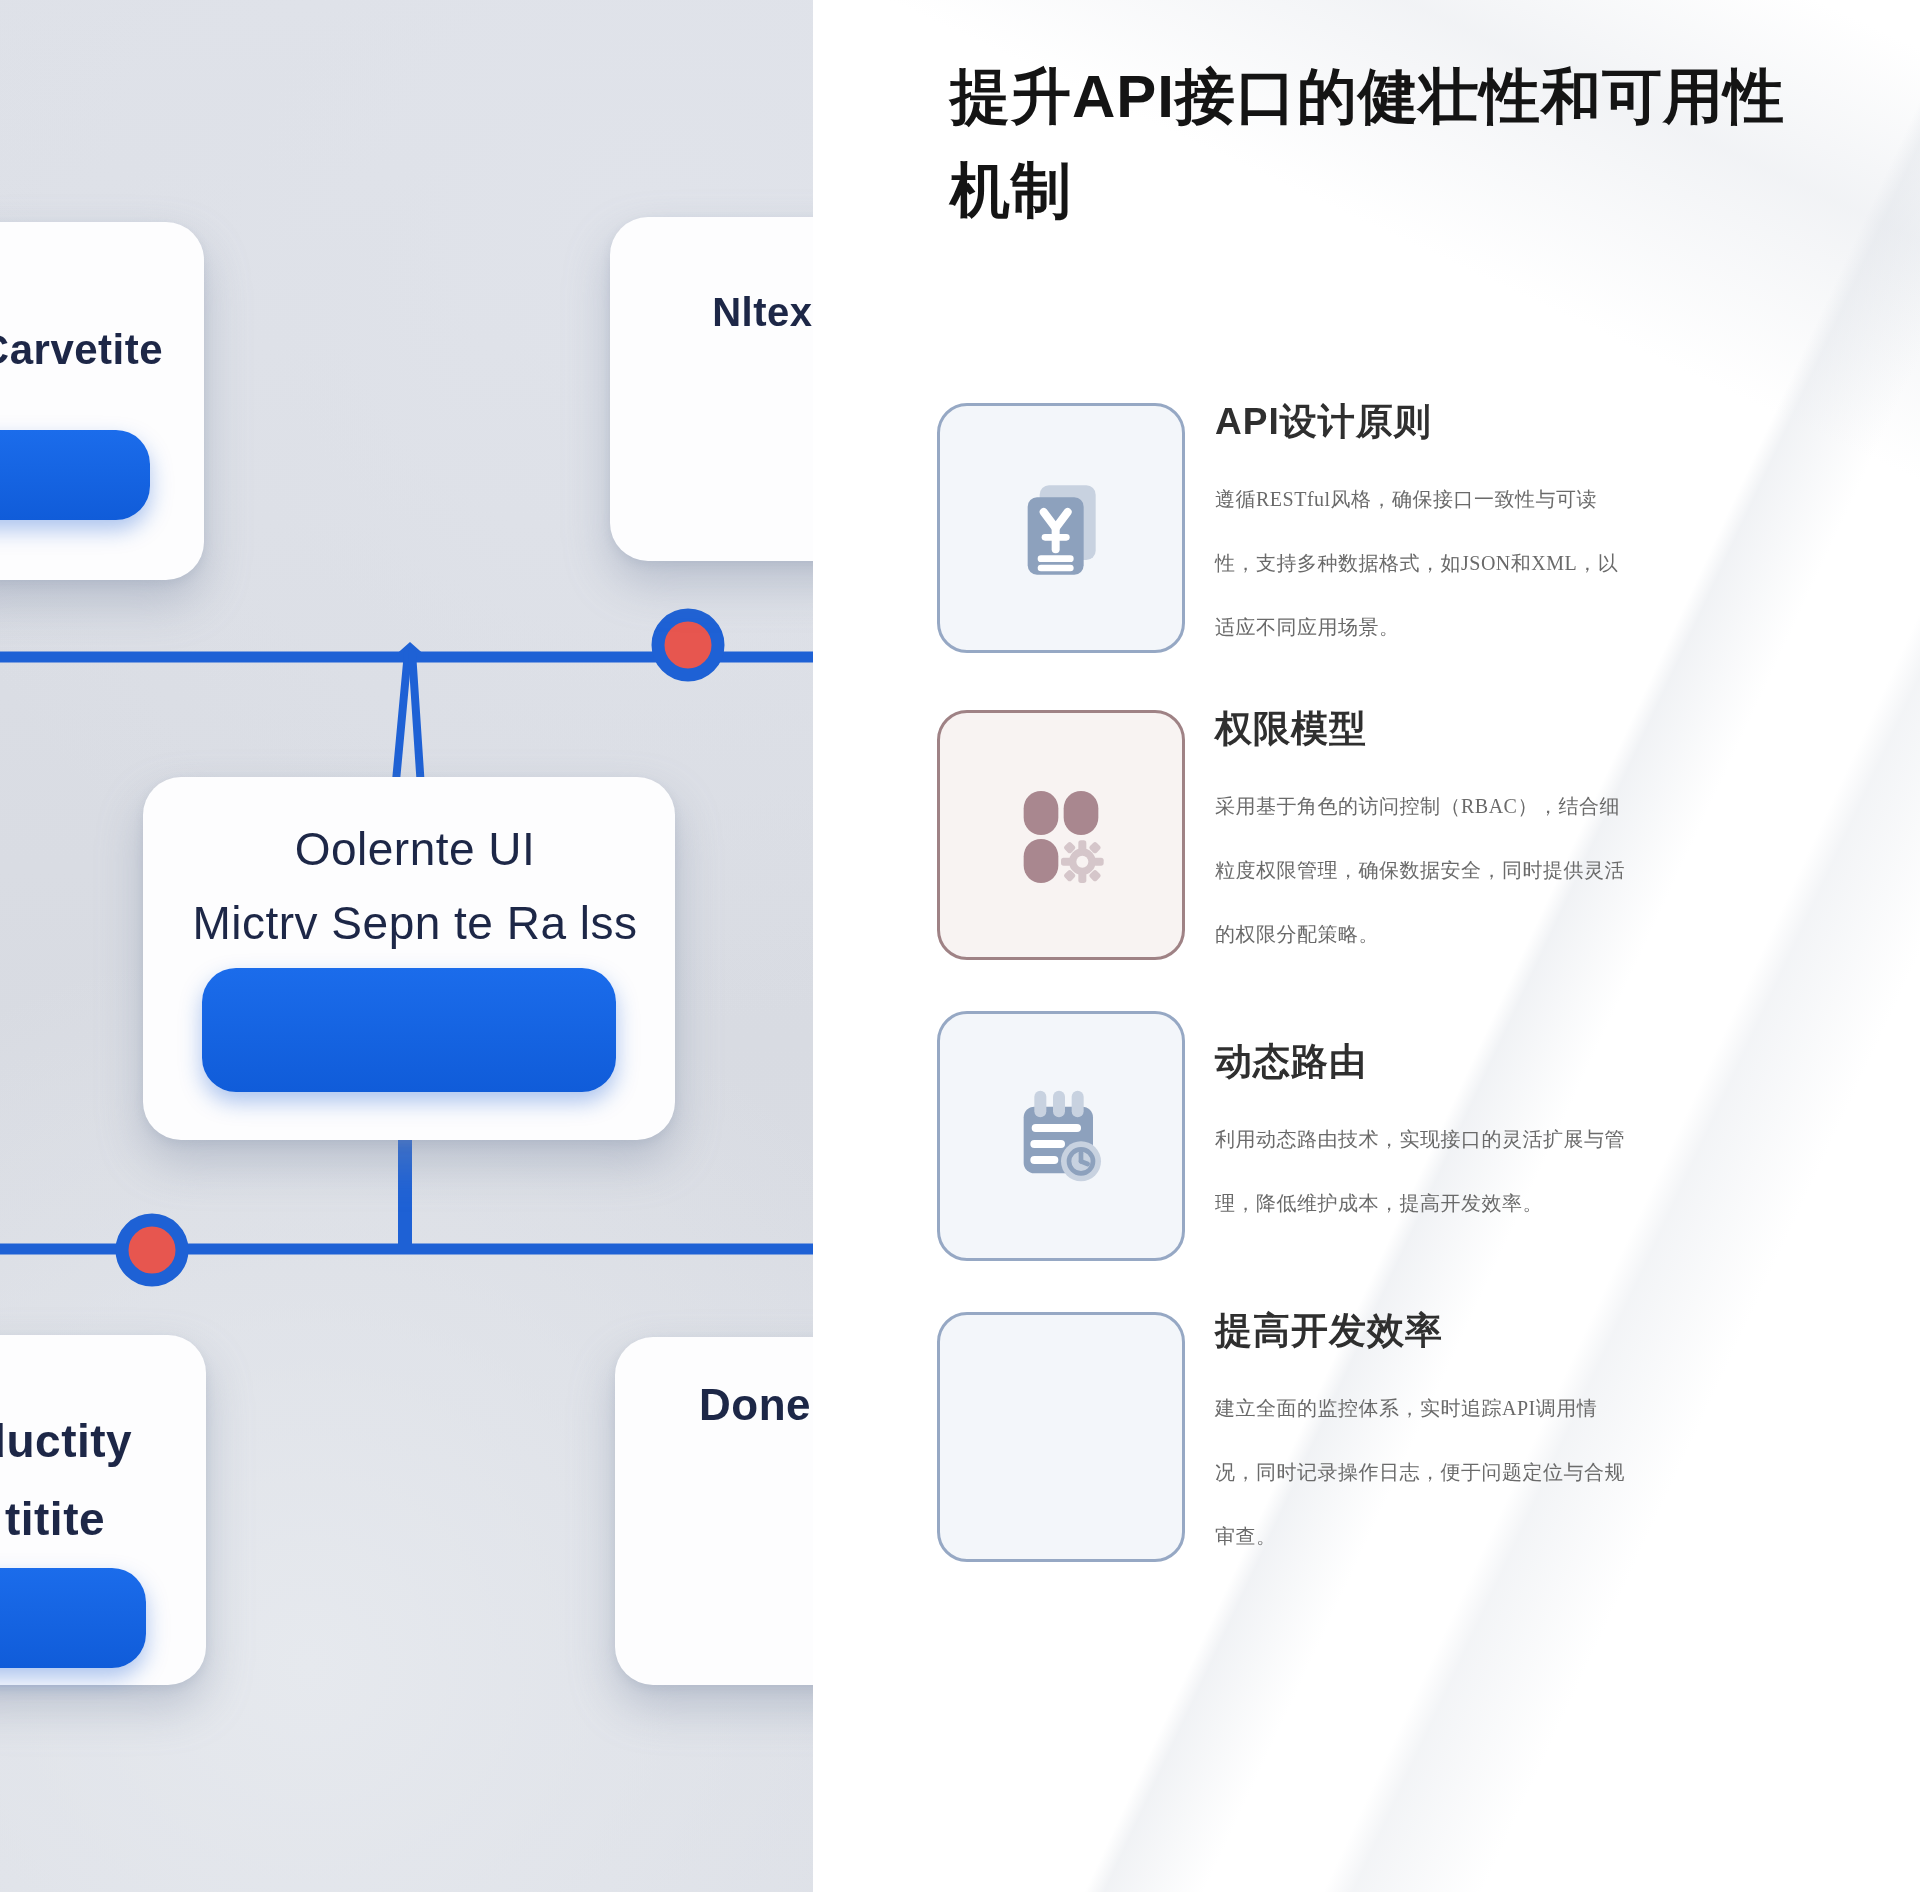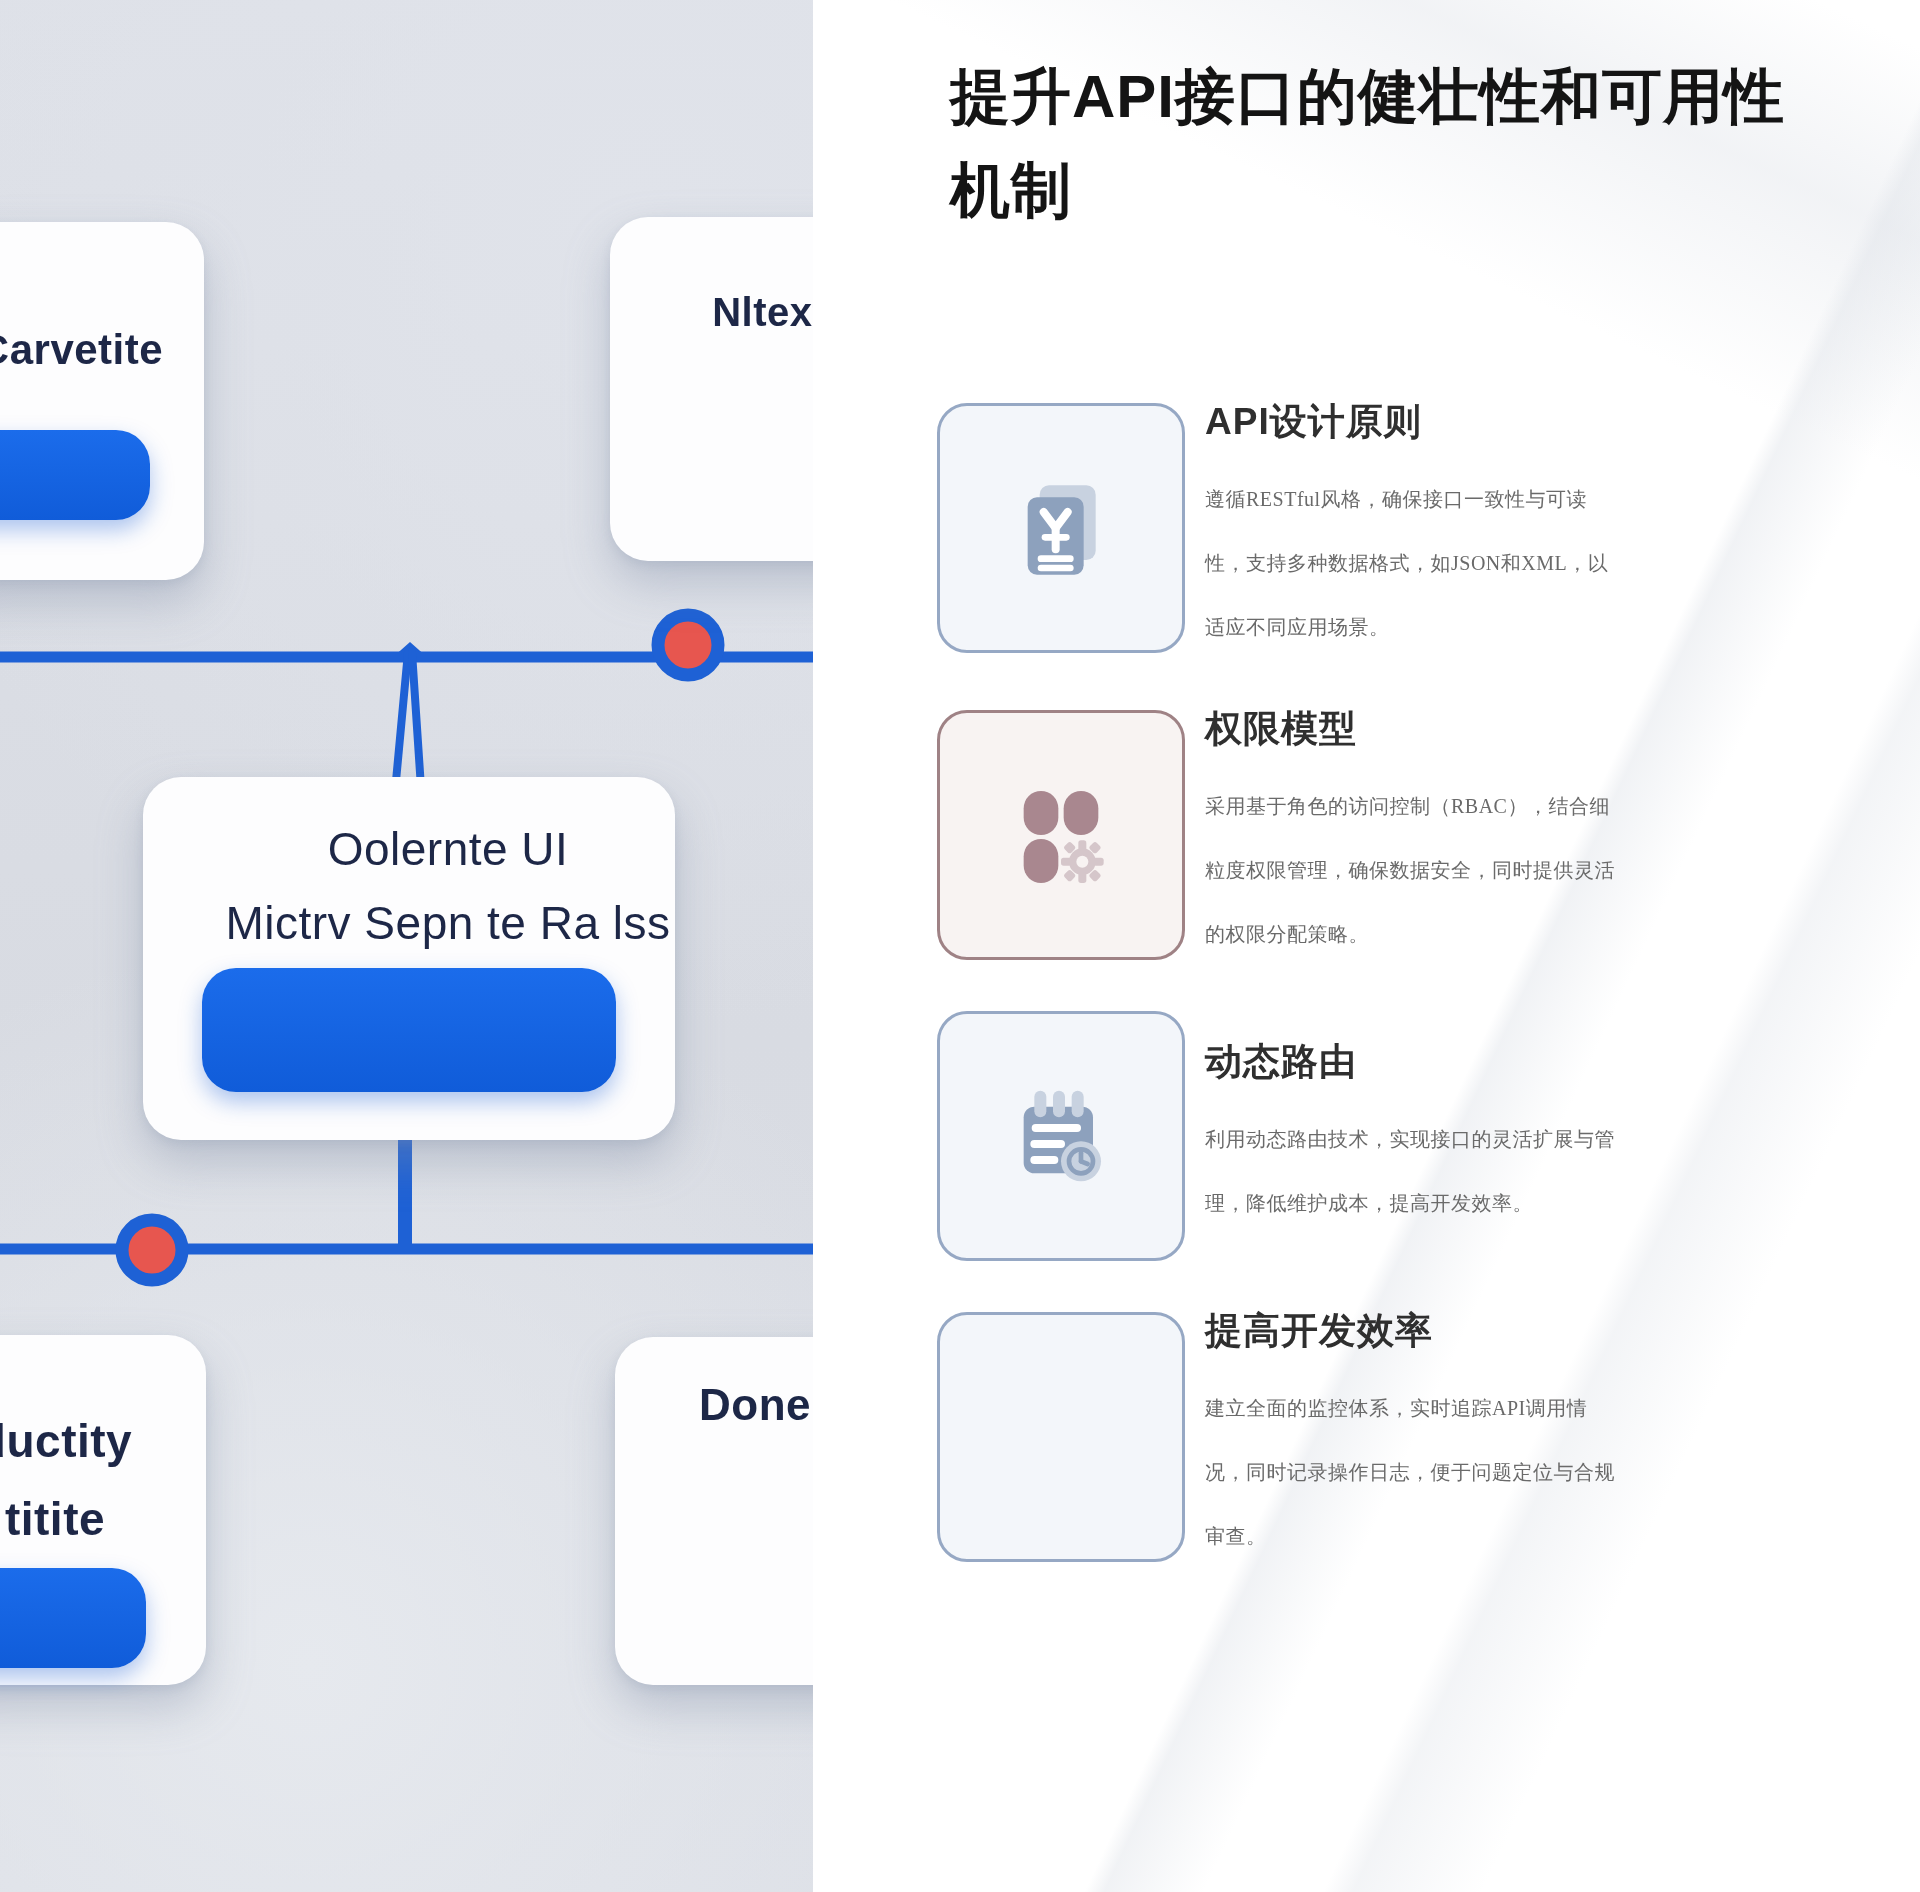--- a/index.html
+++ b/index.html
@@ -46,21 +46,21 @@
   }
   .features{position:absolute;left:124px;top:397px;width:960px;}
   .feature{display:flex;align-items:center;min-height:250px;margin-bottom:45px;}
   .icon-tile{
     width:248px;height:250px;border-radius:30px;box-sizing:border-box;
     flex:0 0 248px;display:flex;align-items:center;justify-content:center;
   }
   .icon-tile.blue{background:#f3f6fa;border:3px solid #96a8c4;}
   .icon-tile.warm{background:#f8f3f2;border:3px solid #9f8285;}
   .icon-tile svg{width:128px;height:128px;}
-  .feature-text{margin-left:20px;width:640px;}
+  .feature-text{margin-left:30px;width:640px;}
   .feature-title{margin:0;font-size:37px;font-weight:700;color:#2f2f2f;letter-spacing:1px;}
   .feature-body{
     margin:20px 0 0 0;font-size:20px;line-height:64px;color:#6a6a6a;
     white-space:pre-line;letter-spacing:0.5px;font-family:Liberation Serif, serif;
   }
 </style>
 </head>
 <body>
 
 <div class="left-panel">
@@ -84,21 +84,21 @@
   </svg>
 
   <div class="flow-card" style="left:-62px;top:222px;width:266px;height:358px;"></div>
   <div class="flow-label" style="left:-62px;top:326px;width:266px;font-size:42px;">Carvetite</div>
   <div class="flow-btn" style="left:-62px;top:430px;width:212px;height:90px;"></div>
 
   <div class="flow-card" style="left:610px;top:217px;width:280px;height:344px;"></div>
   <div class="flow-label" style="left:645px;top:290px;width:260px;font-size:40px;">Nltexti</div>
 
   <div class="flow-card" style="left:143px;top:777px;width:532px;height:363px;"></div>
-  <div class="flow-label" style="left:160px;top:812px;width:576px;font-size:46px;line-height:74px;font-weight:500;">Oolernte UI
+  <div class="flow-label" style="left:127px;top:812px;width:576px;font-size:46px;line-height:74px;font-weight:500;">Oolernte UI
 Mictrv Sepn te Ra lss</div>
   <div class="flow-btn" style="left:202px;top:968px;width:414px;height:124px;"></div>
 
   <div class="flow-card" style="left:-62px;top:1335px;width:268px;height:350px;"></div>
   <div class="flow-label" style="left:-75px;top:1402px;width:260px;font-size:46px;line-height:78px;font-weight:700;">ductity
 titite</div>
   <div class="flow-btn" style="left:-62px;top:1568px;width:208px;height:100px;"></div>
 
   <div class="flow-card" style="left:615px;top:1337px;width:280px;height:348px;"></div>
   <div class="flow-label" style="left:625px;top:1380px;width:260px;font-size:44px;font-weight:700;">Done</div>

